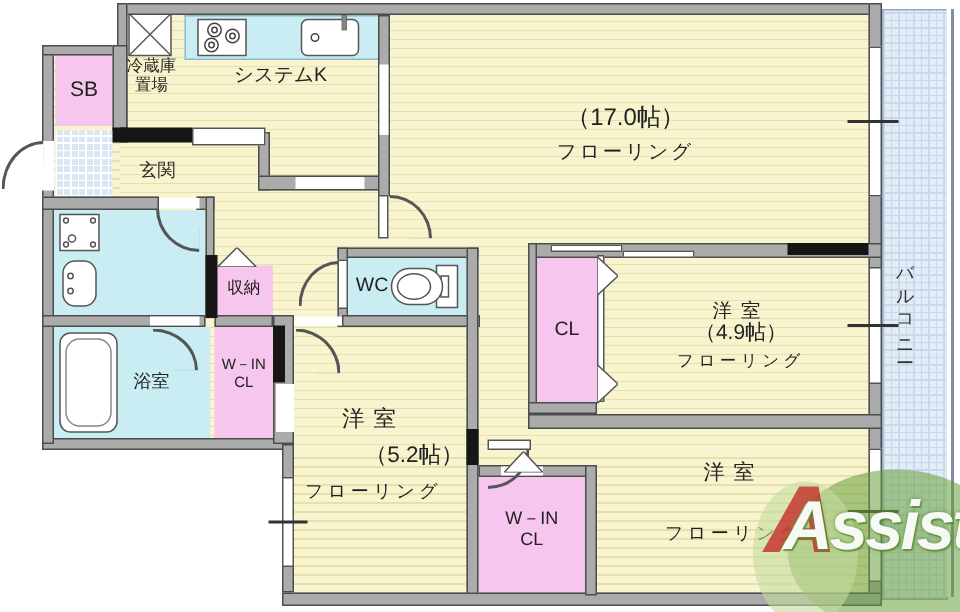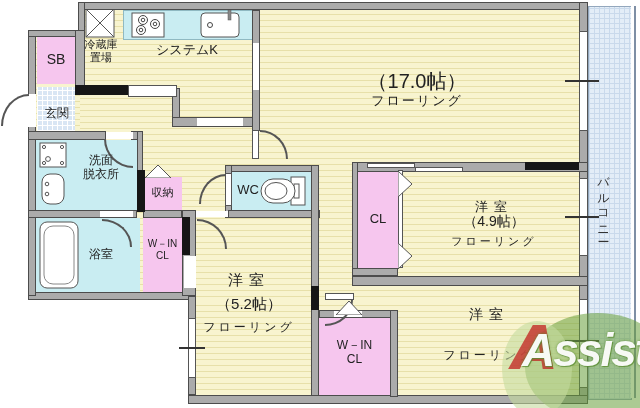--- a/index.html
+++ b/index.html
@@ -190,37 +190,35 @@
   <svg class="tri" style="left:336px;top:301px;" width="26" height="14" viewBox="0 0 10 10" preserveAspectRatio="none">
       <polygon points="0,10 5,0 10,10" fill="#fff" stroke="#555" stroke-width="1" vector-effect="non-scaling-stroke"></polygon>
     </svg>
   <svg class="tri" style="left:398px;top:171px;" width="14" height="26" viewBox="0 0 10 10" preserveAspectRatio="none">
       <polygon points="0,0 10,5 0,10" fill="#fff" stroke="#555" stroke-width="1" vector-effect="non-scaling-stroke"></polygon>
     </svg>
   <svg class="tri" style="left:398px;top:243px;" width="14" height="26" viewBox="0 0 10 10" preserveAspectRatio="none">
       <polygon points="0,0 10,5 0,10" fill="#fff" stroke="#555" stroke-width="1" vector-effect="non-scaling-stroke"></polygon>
     </svg>
 
-  <div class="lbl" style="left:352px;top:69px;width:130px;font-size:20px;">（17.0帖）</div>
+  <div class="lbl" style="left:352px;top:69px;width:130px;font-size:16px;">（17.0帖）</div>
   <div class="lbl" style="left:352px;top:93px;width:130px;font-size:13px;letter-spacing:2px;">フローリング</div>
   <div class="lbl" style="left:76px;top:38px;width:50px;font-size:11px;line-height:1.15;">冷蔵庫
 置場</div>
   <div class="lbl" style="left:147px;top:42px;width:80px;font-size:13px;">システムK</div>
   <div class="lbl" style="left:37px;top:51px;width:38px;font-size:14px;">SB</div>
-  <div class="lbl" style="left:38px;top:106px;width:38px;font-size:12px;">玄関</div>
-  <div class="lbl" style="left:70px;top:153px;width:62px;font-size:12px;">洗面
-脱衣所</div>
+  <div class="lbl" style="left:38px;top:106px;width:38px;font-size:12px;padding-left:48px;">玄関</div>
   <div class="lbl" style="left:143px;top:186px;width:39px;font-size:11px;">収納</div>
   <div class="lbl" style="left:78px;top:247px;width:46px;font-size:12px;">浴室</div>
   <div class="lbl" style="left:141px;top:238px;width:43px;font-size:10px;">W－IN
 CL</div>
   <div class="lbl" style="left:233px;top:182px;width:30px;font-size:13px;">WC</div>
   <div class="lbl" style="left:358px;top:211px;width:40px;font-size:13px;">CL</div>
   <div class="lbl" style="left:199px;top:271px;width:100px;font-size:15px;letter-spacing:6px;">洋室</div>
-  <div class="lbl" style="left:189px;top:295px;width:120px;font-size:15px;">（5.2帖）</div>
+  <div class="lbl" style="left:189px;top:295px;width:120px;font-size:15px;text-align:right;">（5.2帖）</div>
   <div class="lbl" style="left:189px;top:320px;width:120px;font-size:12px;letter-spacing:3px;">フローリング</div>
   <div class="lbl" style="left:444px;top:199px;width:100px;font-size:13px;letter-spacing:6px;">洋室</div>
   <div class="lbl" style="left:439px;top:213px;width:110px;font-size:14px;">（4.9帖）</div>
   <div class="lbl" style="left:439px;top:235px;width:110px;font-size:11px;letter-spacing:3px;">フローリング</div>
   <div class="lbl" style="left:439px;top:306px;width:100px;font-size:14px;letter-spacing:6px;">洋室</div>
   <div class="lbl" style="left:434px;top:348px;width:110px;font-size:12px;letter-spacing:3px;">フローリング</div>
   <div class="lbl" style="left:319px;top:338px;width:71px;font-size:12px;">W－IN
 CL</div>
 
   <div id="wm">

